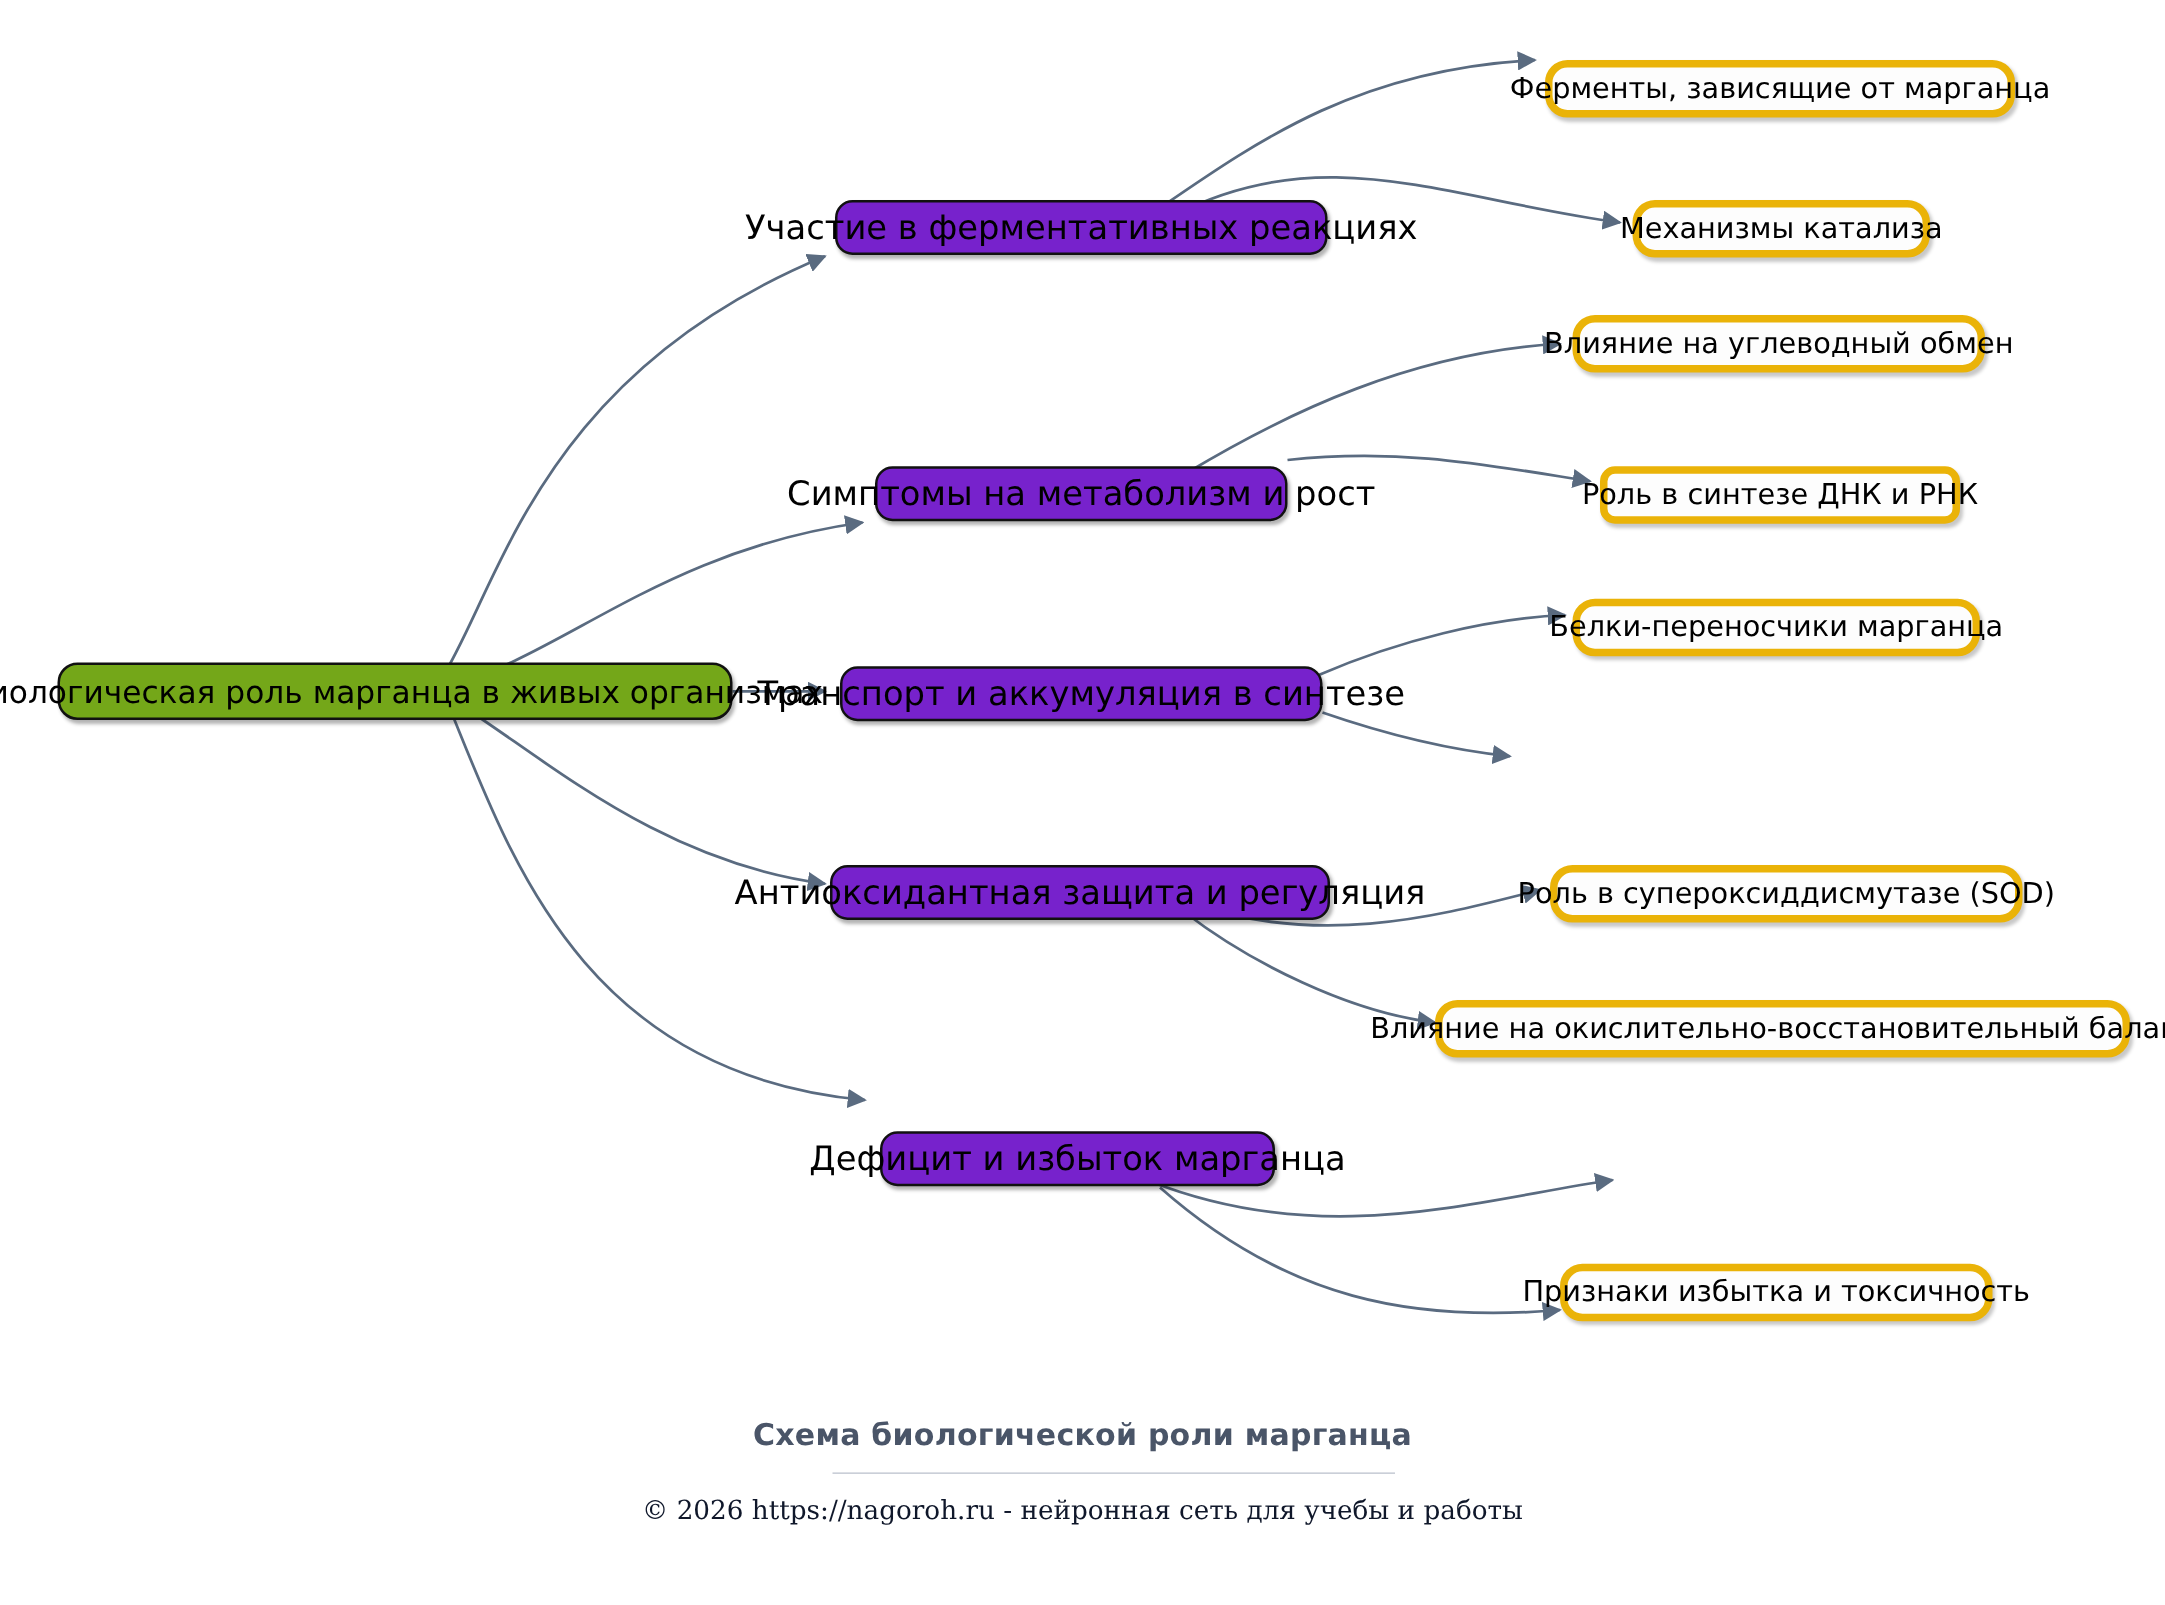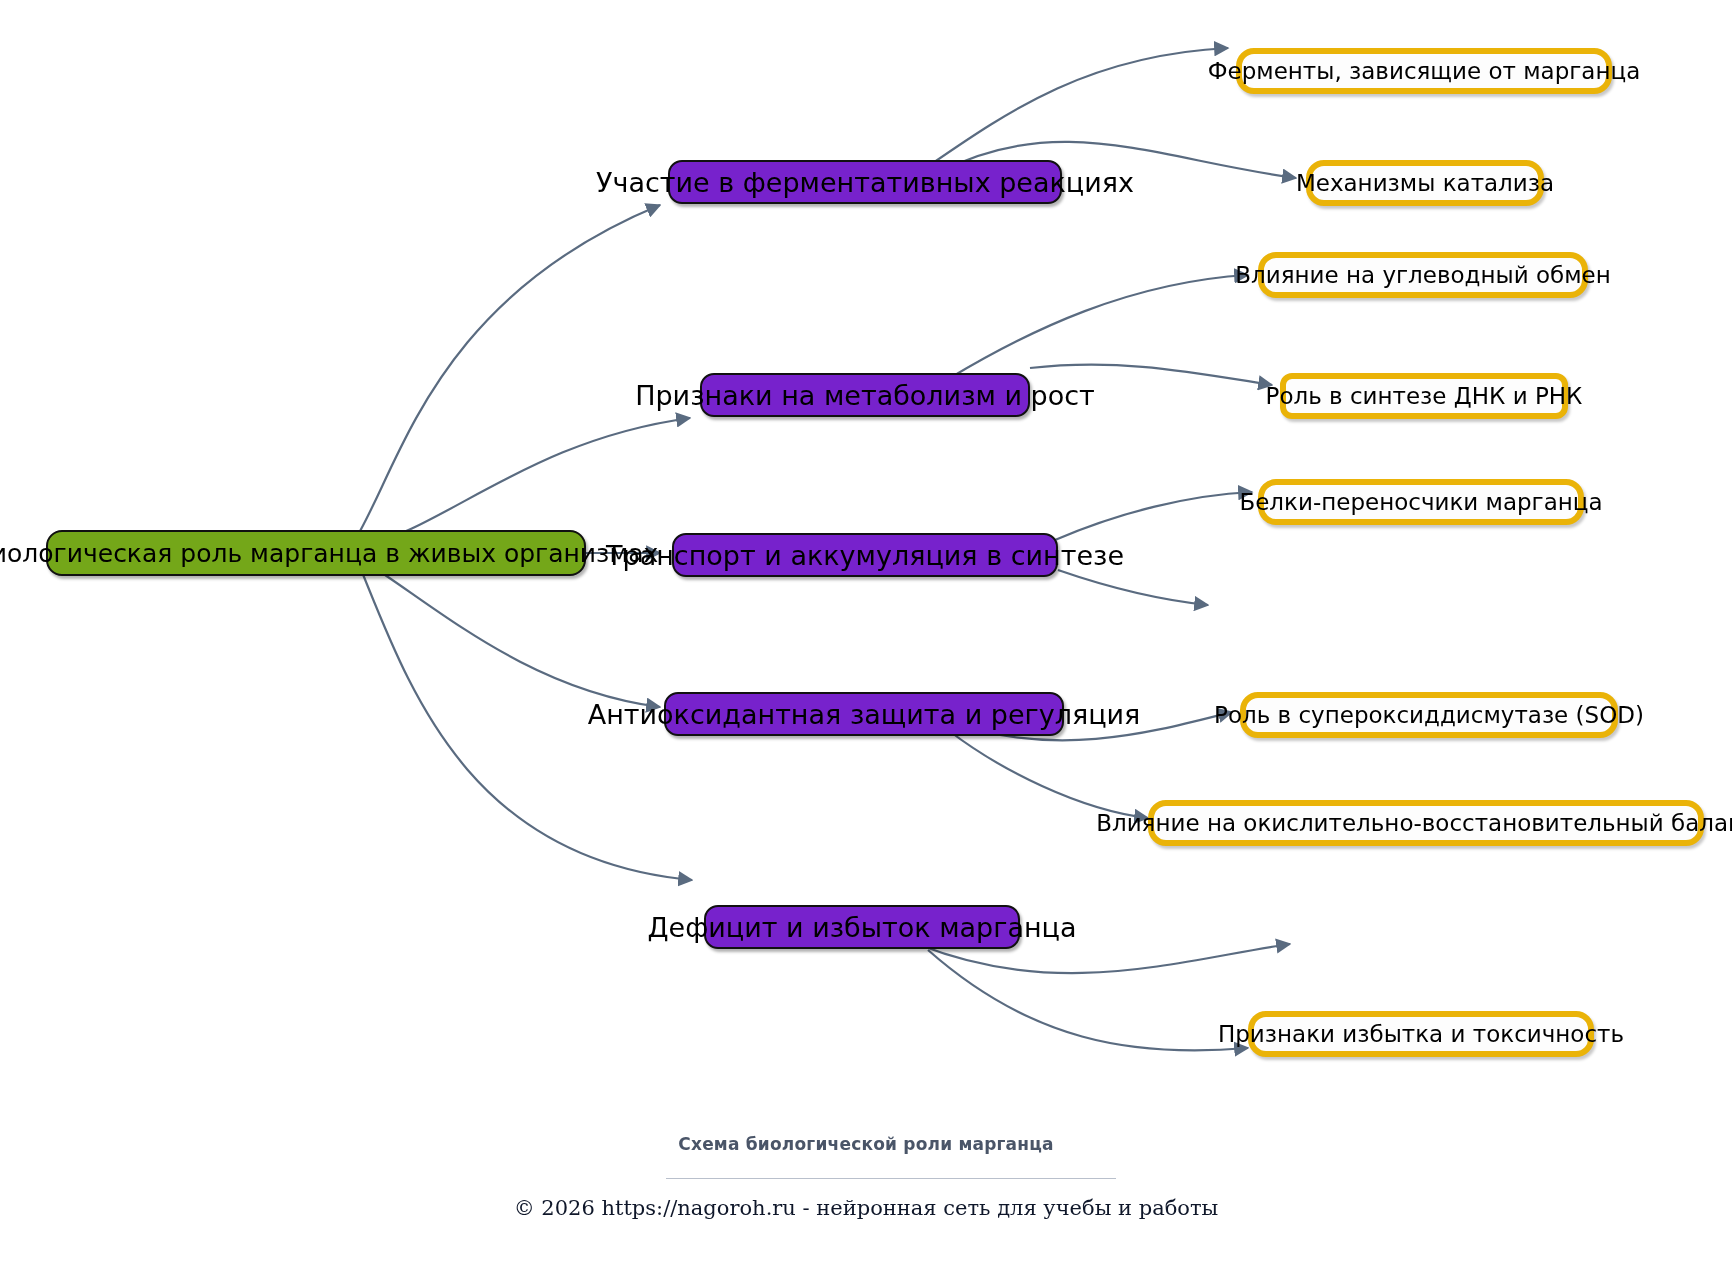--- a/index.html
+++ b/index.html
@@ -75,21 +75,21 @@
   }
 
   .footer {
     position: absolute;
     left: 0;
     width: 1732px;
     text-align: center;
   }
   .footer-title {
     top: 1134px;
-    font-size: 17px;
+    font-size: 24px;
     font-weight: bold;
     color: #4a5568;
     letter-spacing: 0.2px;
   }
   .footer-rule {
     position: absolute;
     top: 1178px;
     left: 666px;
     width: 450px;
     height: 1px;
@@ -147,21 +147,21 @@
     <span>Участие в ферментативных реакциях</span>
   </div>
   <div class="node node-leaf" style="left:1236px; top:48px; width:376px; height:46px;">
     <span>Ферменты, зависящие от марганца</span>
   </div>
   <div class="node node-leaf" style="left:1306px; top:160px; width:238px; height:46px;">
     <span>Механизмы катализа</span>
   </div>
 
   <div class="node node-branch" style="left:700px; top:373px; width:330px; height:44px;">
-    <span>Признаки на метаболизм и рост</span>
+    <span>Симптомы на метаболизм и рост</span>
   </div>
   <div class="node node-leaf" style="left:1258px; top:252px; width:330px; height:46px;">
     <span>Влияние на углеводный обмен</span>
   </div>
   <div class="node node-leaf" style="left:1280px; top:373px; width:288px; height:46px;border-radius:12px;">
     <span>Роль в синтезе ДНК и РНК</span>
   </div>
 
   <div class="node node-branch" style="left:672px; top:533px; width:386px; height:44px;">
     <span>Транспорт и аккумуляция в синтезе</span>

